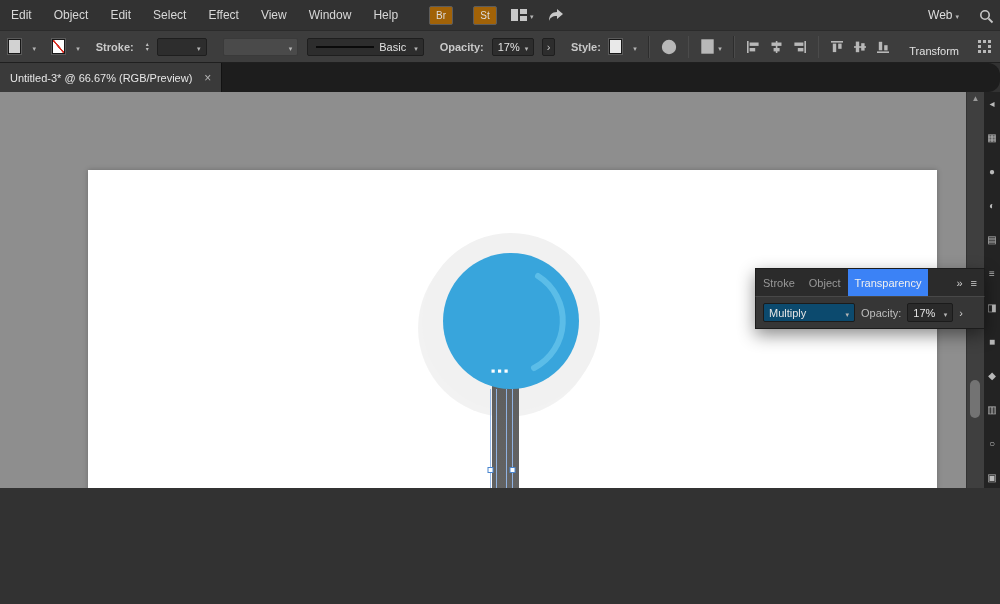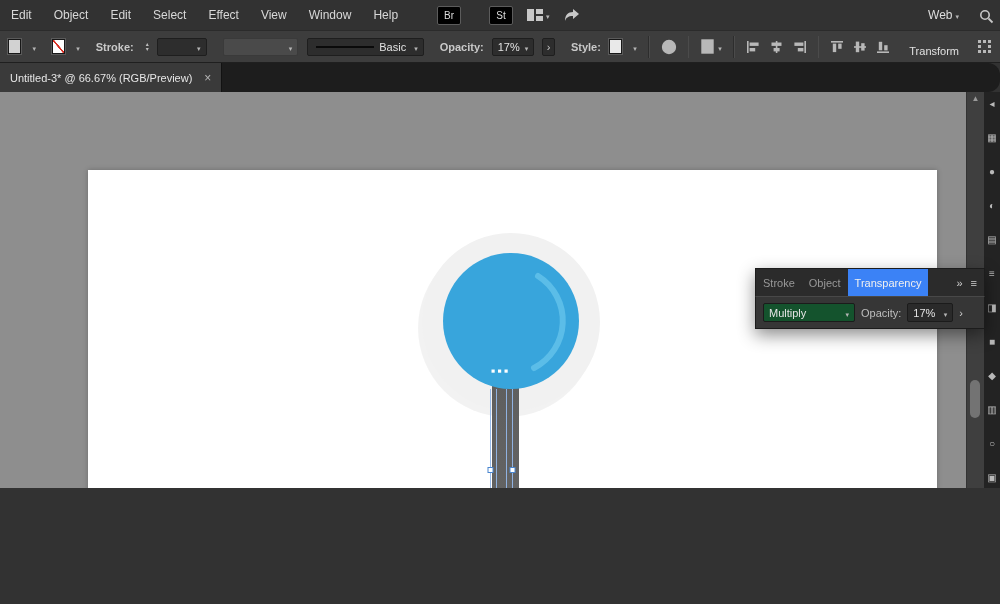--- a/index.html
+++ b/index.html
@@ -4,22 +4,22 @@
 <style>
   html,body{margin:0;padding:0;background:#323232;}
   #app{position:relative;width:1000px;height:488px;overflow:hidden;
        font-family:"Liberation Sans",sans-serif;color:#d6d6d6;font-size:11px;
        -webkit-user-select:none;user-select:none;}
 
   
   .menubar{position:absolute;top:0;left:0;right:0;height:30px;background:#323232;
            display:flex;align-items:center;font-size:12px;z-index:40;}
   .menu-item{padding:0 11px;color:#d8d8d8;cursor:default;}
-  .app-badge{width:22px;height:17px;background:#000000;border:1px solid #5c5c5c;border-radius:2px;
-             font-size:10px;display:flex;align-items:center;justify-content:center;color:#ddd;margin-left:28px;}
+  .app-badge{width:22px;height:17px;background:#a16207;border:1px solid #5c5c5c;border-radius:2px;
+             font-size:10px;display:flex;align-items:center;justify-content:center;color:#ddd;margin-left:20px;}
   .mb-icon{display:flex;align-items:center;margin-left:14px;color:#c8c8c8;}
   .chev{display:inline-block;margin-left:3px;}
   .chev::after{content:"▾";font-size:7px;color:#b5b5b5;}
   .menubar-right{margin-left:auto;display:flex;align-items:flex-end;margin-right:6px;}
   .workspace-switch{display:flex;align-items:center;padding:2px 6px;color:#dedede;}
 
   
   .controlbar{position:absolute;top:30px;left:0;right:0;height:33px;background:#3d3d3d;
               border-top:1px solid #2b2b2b;border-bottom:1px solid #1f1f1f;box-sizing:border-box;
               display:flex;align-items:center;padding:0 8px;gap:8px;z-index:39;color:#c9c9c9;}
@@ -75,21 +75,21 @@
 
   
   .tpanel{position:absolute;left:755px;top:176px;width:230px;z-index:20;
           box-shadow:0 6px 16px rgba(0,0,0,0.45);font-size:11px;}
   .tpanel-header{height:28px;background:#2b2b2b;display:flex;align-items:stretch;border:1px solid #1c1c1c;border-bottom:none;box-sizing:border-box;}
   .ptab{display:flex;align-items:center;padding:0 7px;color:#989898;}
   .ptab.active{background:#3b82f6;color:#f0f0f0;}
   .ph-icons{margin-left:auto;display:flex;align-items:center;gap:8px;padding-right:7px;color:#cfcfcf;}
   .tpanel-body{height:33px;background:#363636;border:1px solid #1c1c1c;border-top:1px solid #484848;
                display:flex;align-items:center;gap:6px;padding:0 7px;box-sizing:border-box;}
-  .blend-select{width:92px;height:19px;background:#14532d;border:1px solid #1b1b1b;border-radius:2px;
+  .blend-select{width:92px;height:19px;background:#0c4a6e;border:1px solid #1b1b1b;border-radius:2px;
                 display:flex;align-items:center;justify-content:space-between;padding:0 5px;color:#e4e4e4;box-sizing:border-box;}
   .plabel{color:#bdbdbd;}
   .pfield{width:46px;height:19px;background:#2a2a2a;border:1px solid #1b1b1b;border-radius:2px;
           display:flex;align-items:center;padding:0 5px;color:#e4e4e4;box-sizing:border-box;}
   .parrow{color:#cfcfcf;font-size:11px;}
 </style>
 </head>
 <body>
 
 <div id="app">

